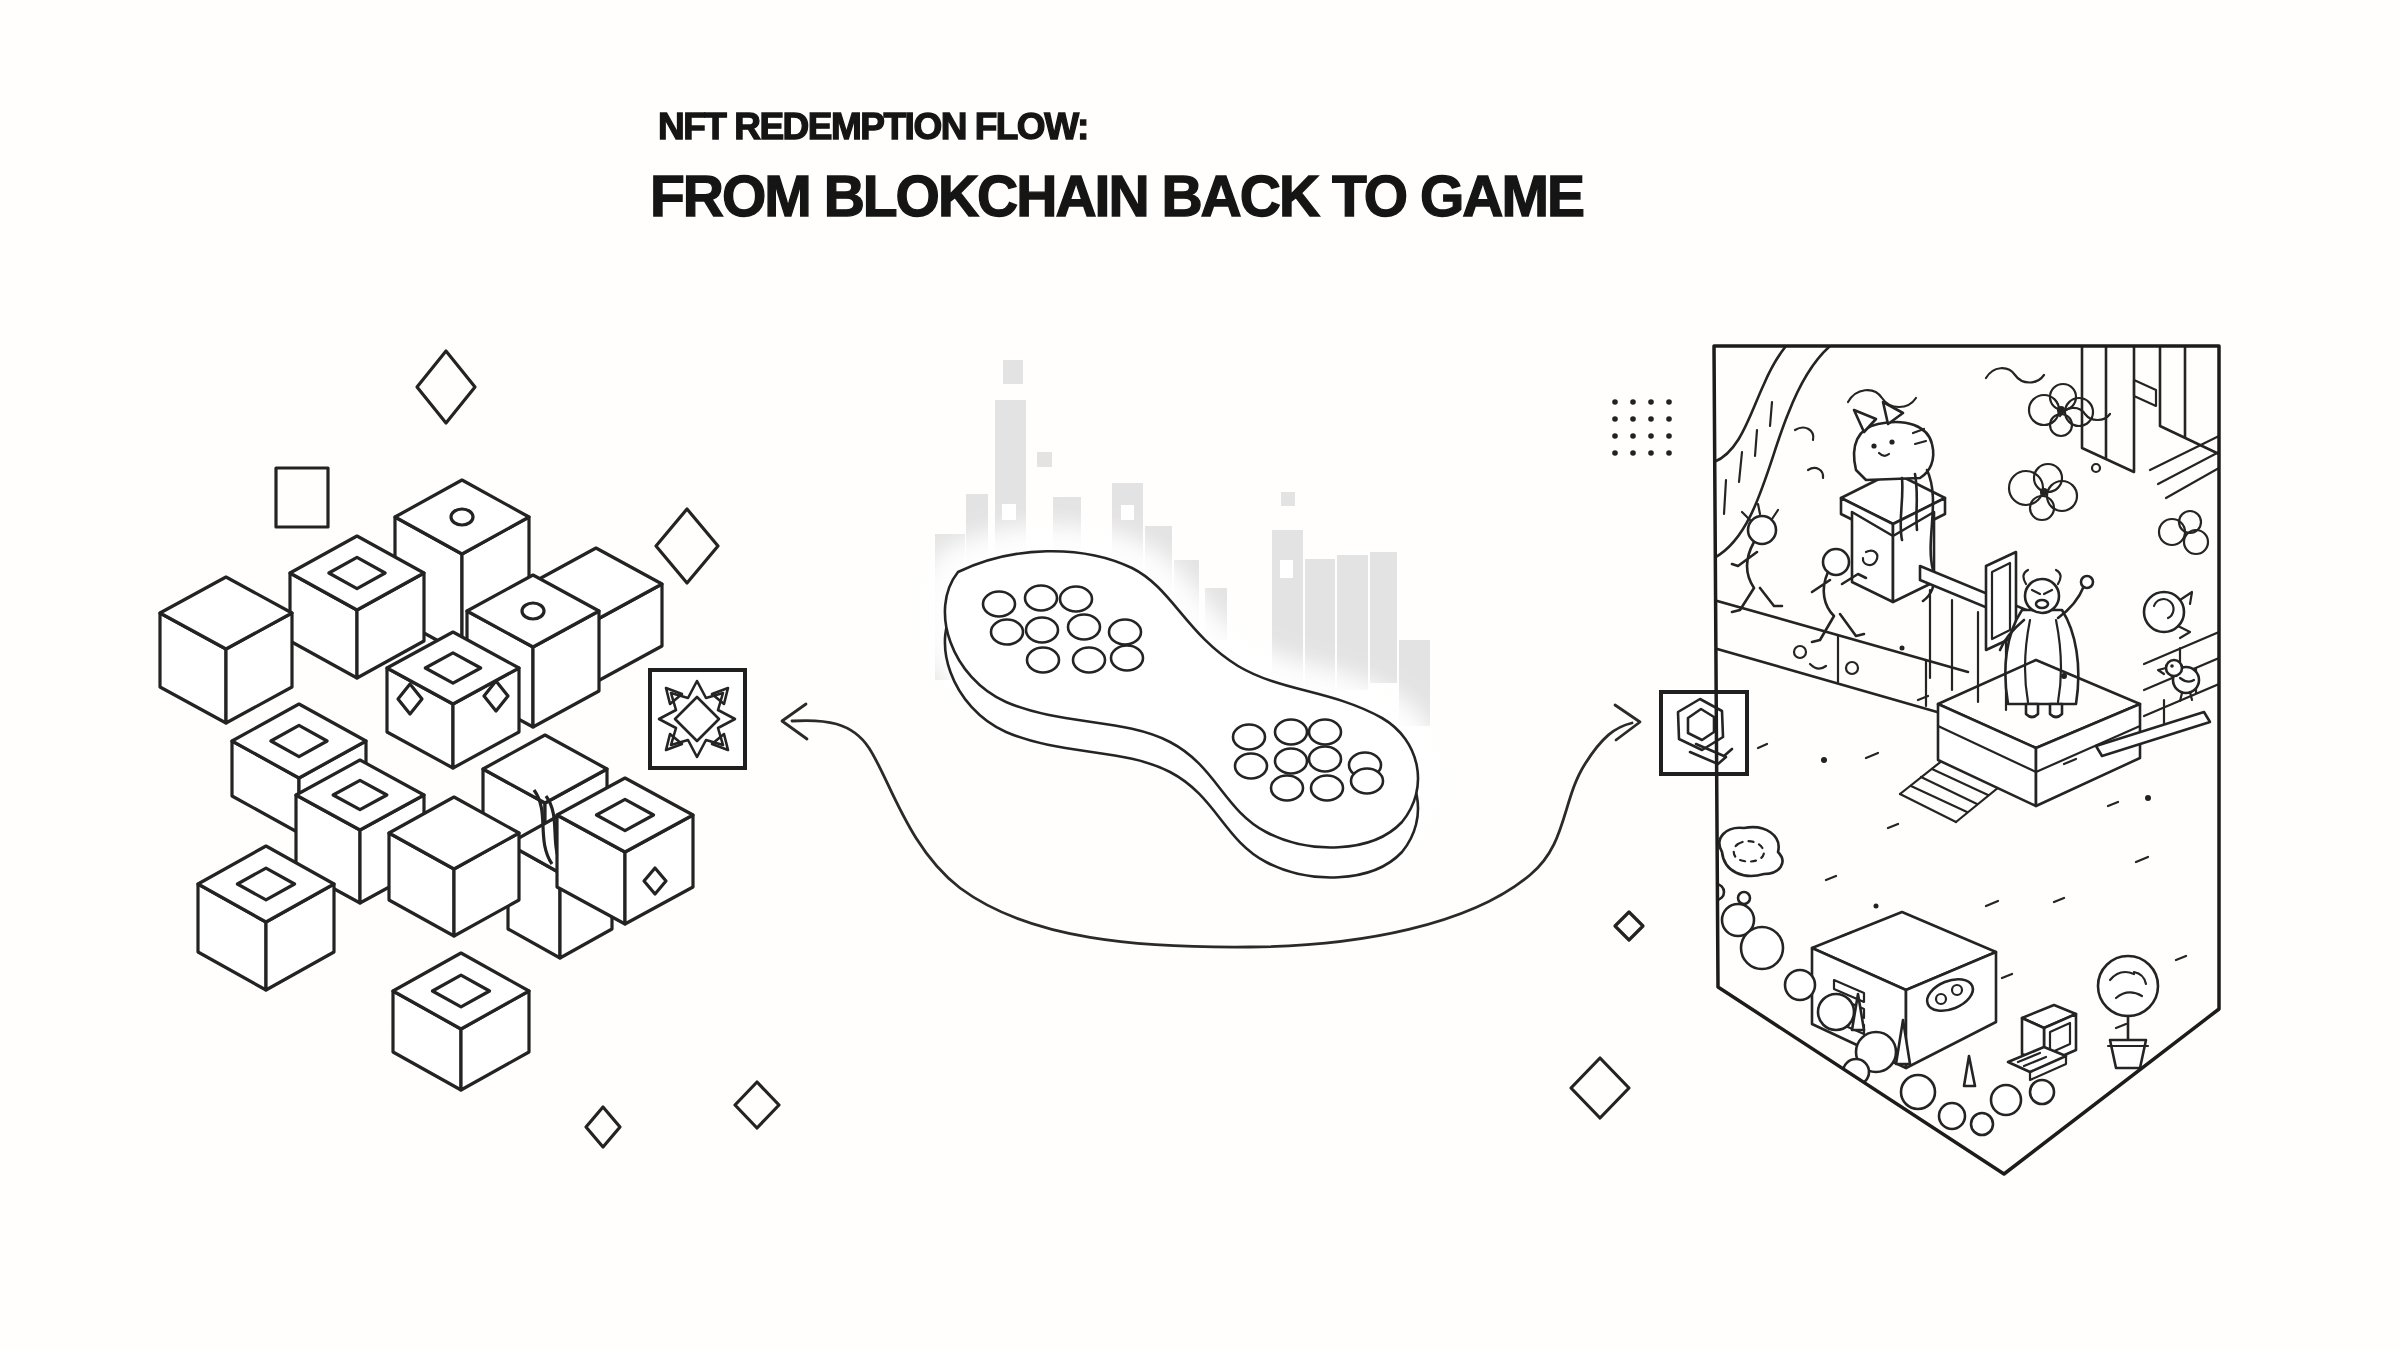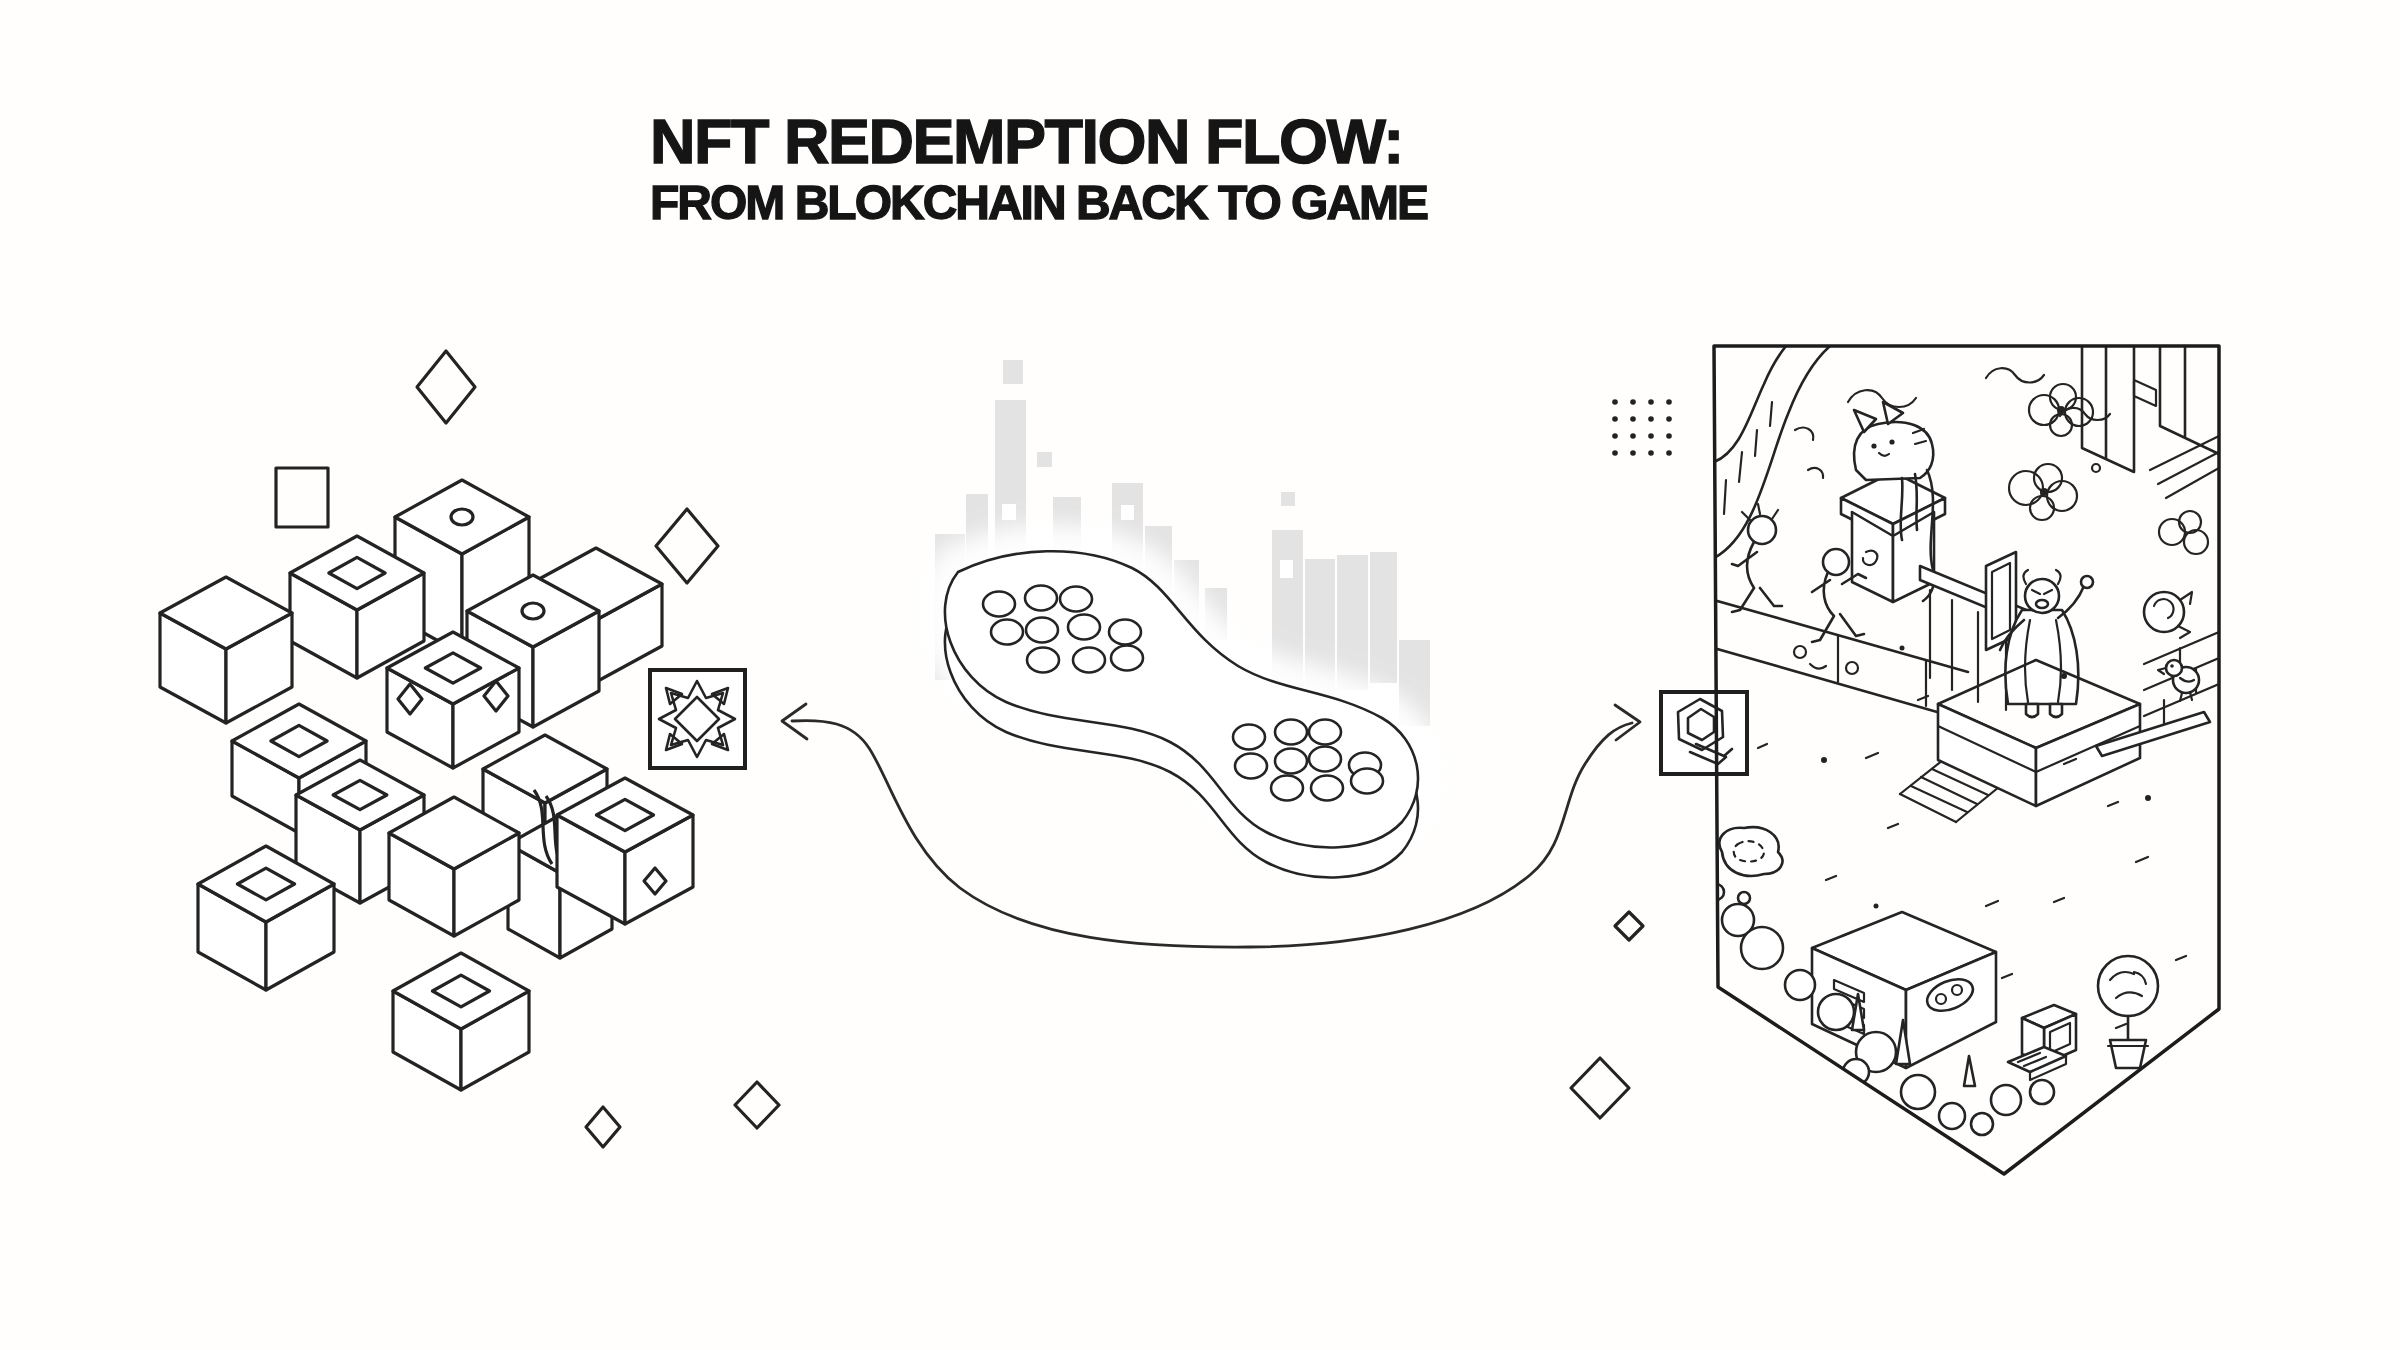--- a/index.html
+++ b/index.html
@@ -1,22 +1,22 @@
 <!DOCTYPE html>
 <html><head>
 <meta charset="utf-8">
 <style>
   html,body{margin:0;padding:0;width:2400px;height:1350px;background:#ffffff;overflow:hidden;
             font-family:"Liberation Sans",sans-serif;}
   #stage{position:relative;width:2400px;height:1350px;background:#fffefd;}
   #art{position:absolute;left:0;top:0;width:2400px;height:1350px;}
   .title-block{position:absolute;left:650px;top:108px;color:#151515;font-weight:bold;
                -webkit-text-stroke:1.3px #151515;}
-  .title-line1{font-size:63px;letter-spacing:-1.5px;line-height:1.05;white-space:nowrap;}
-  .title-line2{font-size:48px;letter-spacing:-2px;line-height:1.05;margin-top:4px;white-space:nowrap;text-align:center;}
+  .title-line1{font-size:37px;letter-spacing:-1.5px;line-height:1.05;white-space:nowrap;margin-left:8px;}
+  .title-line2{font-size:57px;letter-spacing:-2px;line-height:1.05;margin-top:20px;white-space:nowrap;text-align:center;}
   
   .ln{fill:none;stroke:#242424;stroke-width:2.6;stroke-linecap:round;stroke-linejoin:round;}
   .ln2{fill:none;stroke:#242424;stroke-width:2.2;stroke-linecap:round;stroke-linejoin:round;}
   .wf{fill:#ffffff;stroke:#242424;stroke-width:2.6;stroke-linejoin:round;}
   .deco{fill:none;stroke:#232323;stroke-width:3.2;stroke-linejoin:round;}
   .arrow{fill:none;stroke:#2a2a2a;stroke-width:2.8;stroke-linecap:round;stroke-linejoin:round;}
   .badge{fill:#ffffff;stroke:#1f1f1f;stroke-width:4;}
   .gf{fill:#e3e3e3;stroke:none;}
   .dot{fill:#222222;}
   #cubes path,#cubes ellipse{fill:#ffffff;stroke:#232323;stroke-width:3.2;stroke-linejoin:round;}

